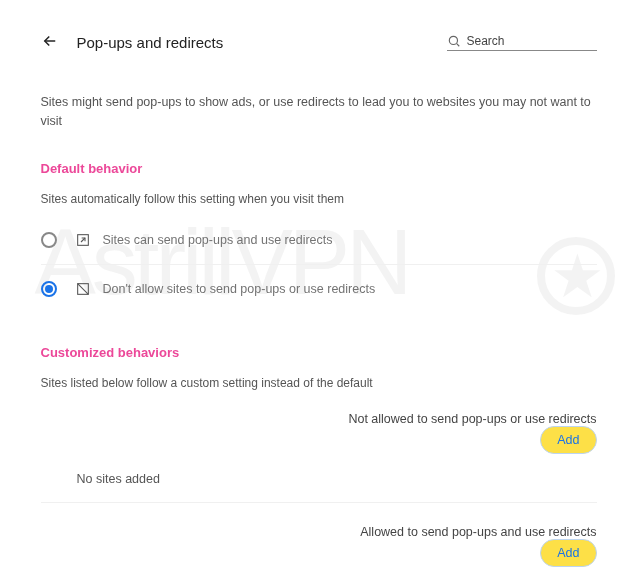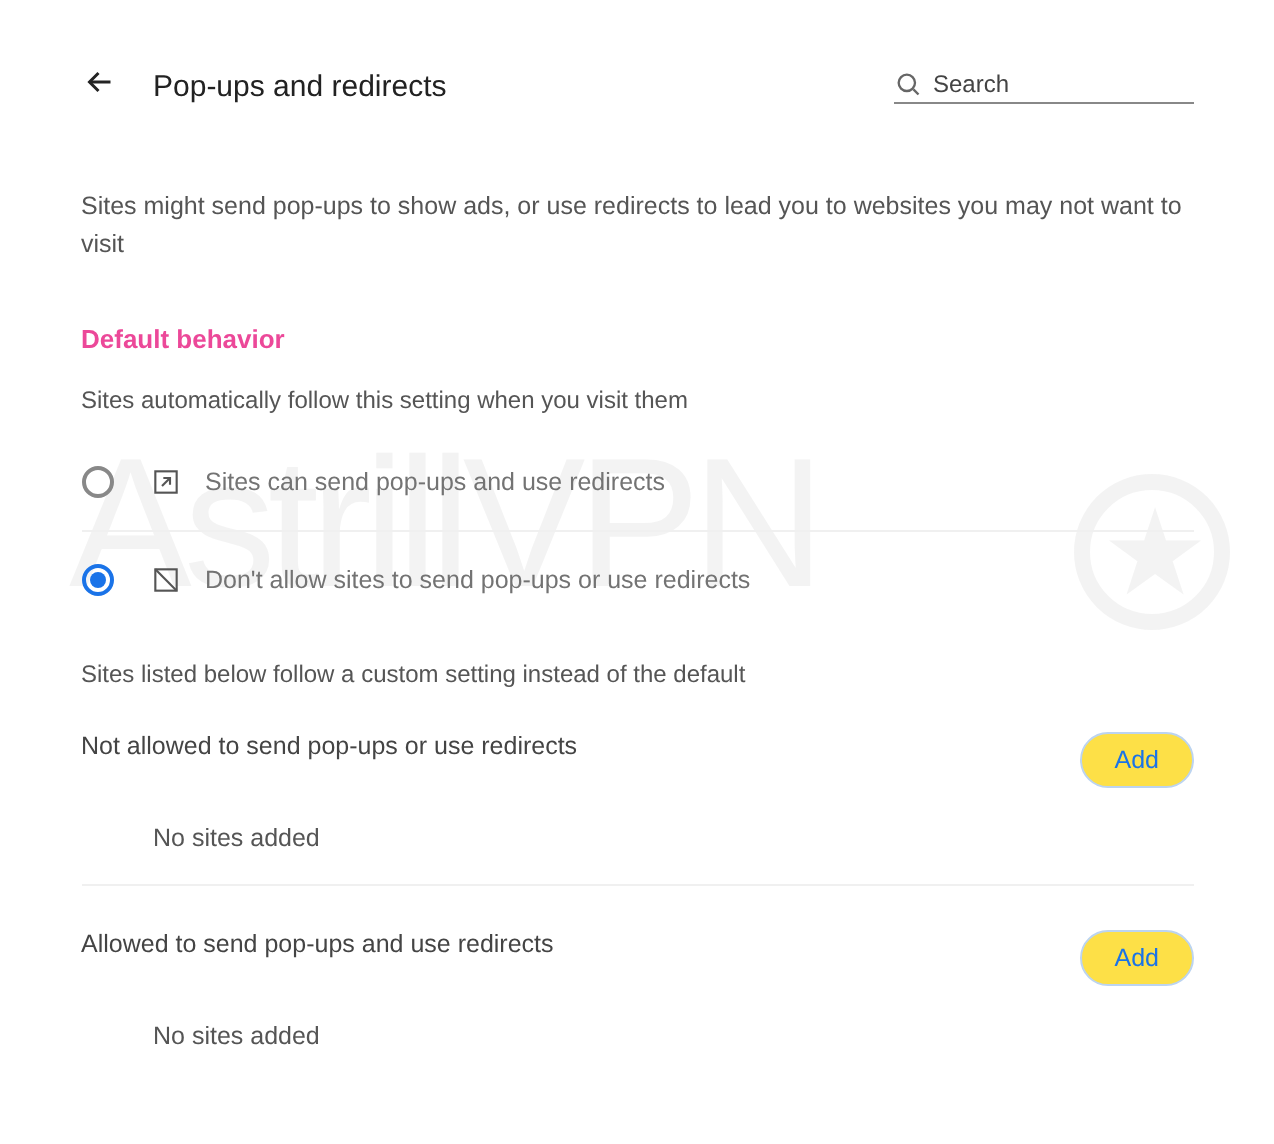--- a/index.html
+++ b/index.html
@@ -122,22 +122,23 @@
     }
     .radio-label {
       font-size: 12.5px;
       color: #737373;
     }
     .list-section {
       margin-top: 22px;
     }
     .list-head {
       display: flex;
-      align-items: flex-start;
+      align-items: flex-end;
       justify-content: space-between;
+      flex-direction: column;
     }
     .list-title {
       font-size: 12.5px;
       color: #444;
     }
     .add-btn {
       border: 1px solid #bcd4f0;
       color: #1a73e8;
       background: #fde047;
       border-radius: 20px;
@@ -226,20 +227,21 @@
     <div class="radio-row">
       <span class="radio selected"></span>
       <svg class="row-icon" viewBox="0 0 24 24" fill="none" stroke="currentColor" stroke-width="1.6">
         <rect x="4" y="4" width="16" height="16"></rect>
           <path d="M4 4 L20 20"></path>
       </svg>
       <span class="radio-label">Don't allow sites to send pop-ups or use redirects</span>
     </div>
   </div>
 
+  <div class="section-heading" style="margin-top:32px;">Customized behaviors</div>
   <div class="section-sub">Sites listed below follow a custom setting instead of the default</div>
 
   <div class="list-section divider-bottom">
     <div class="list-head">
       <span class="list-title">Not allowed to send pop-ups or use redirects</span>
       <button class="add-btn">Add</button>
     </div>
     <div class="no-sites">No sites added</div>
   </div>
 

